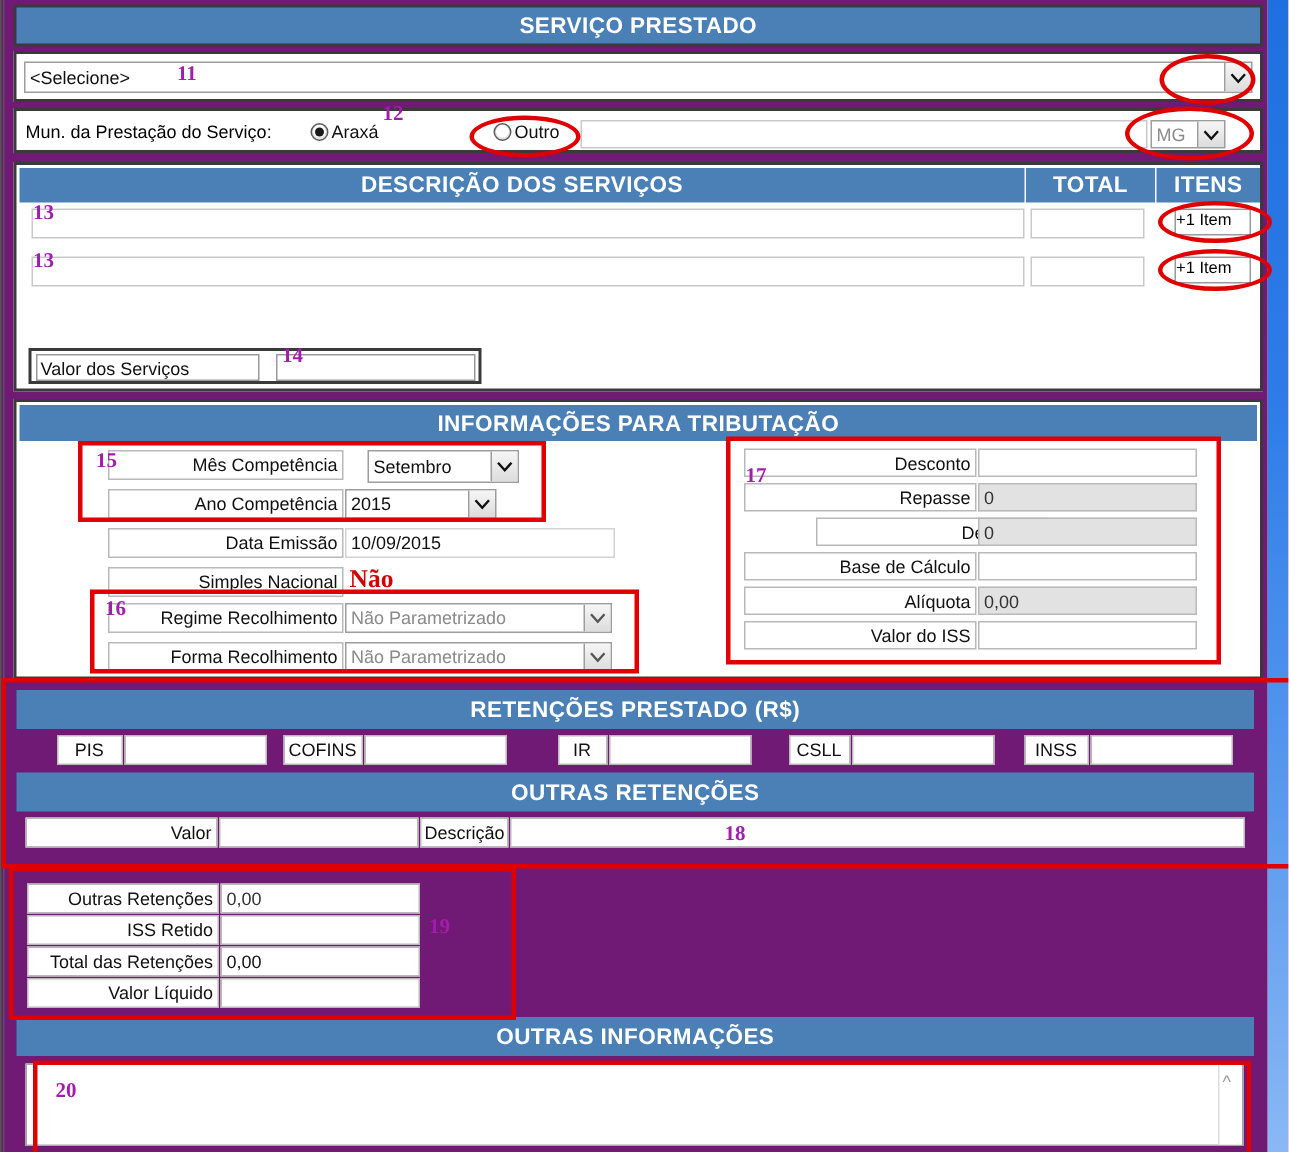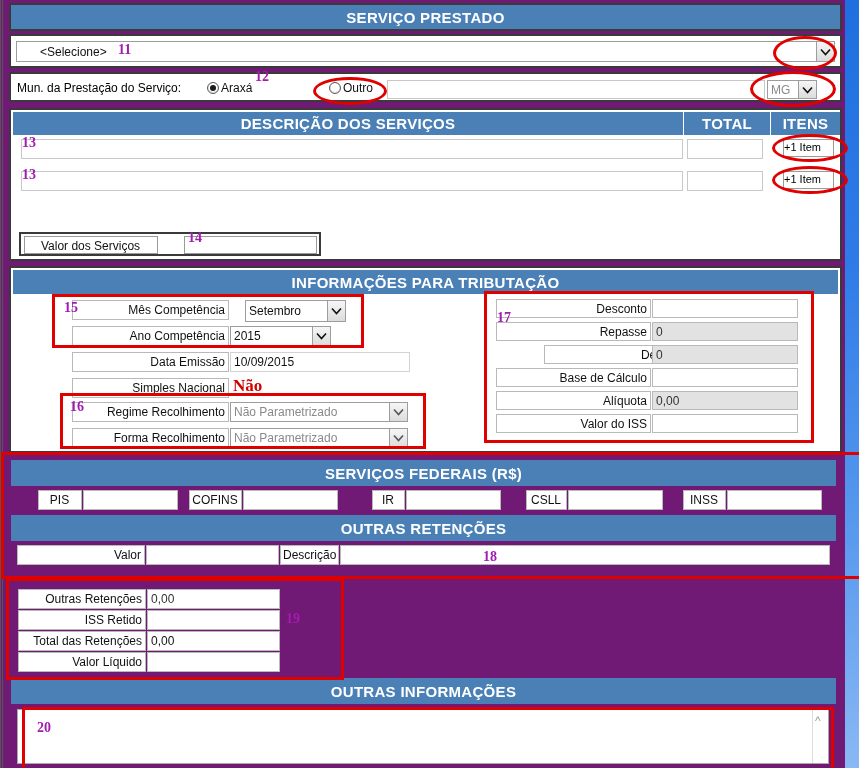--- a/index.html
+++ b/index.html
@@ -199,21 +199,21 @@
 
   <div id="right-strip"></div>
 
   <div id="frame">
 
     <div class="abs outer-box" style="left:6px; top:3px; width:833px; height:28px;">
       <div class="band" style="width:100%; height:100%;">SERVIÇO PRESTADO</div>
     </div>
 
     <div class="abs outer-box" style="left:6px; top:34px; width:833px; height:34px;">
-      <div class="abs sel" style="left:5px; top:5px; width:819px; height:21px;padding-left:20px;">
+      <div class="abs sel" style="left:5px; top:5px; width:819px; height:21px;">
         <span class="selval">&lt;Selecione&gt;</span>
         <span class="arrow">
           <svg width="11" height="8" viewBox="0 0 11 8">
               <path d="M1 1.5 L5.5 6.5 L10 1.5" stroke="#111" stroke-width="1.6" fill="none"></path>
             </svg>
         </span>
       </div>
     </div>
 
     <div class="abs outer-box" style="left:6px; top:72px; width:833px; height:30px;">
@@ -249,21 +249,21 @@
 
       <div class="abs inp" style="left:10px; top:29px; width:662px; height:20px; border-color:#c9c9c9;"></div>
       <div class="abs inp" style="left:676px; top:29px; width:76px; height:20px; border-color:#c9c9c9;"></div>
       <div class="abs item-btn" style="left:772px; top:29px; width:51px; height:18px;">+1 Item</div>
 
       <div class="abs inp" style="left:10px; top:61px; width:662px; height:20px; border-color:#c9c9c9;"></div>
       <div class="abs inp" style="left:676px; top:61px; width:76px; height:20px; border-color:#c9c9c9;"></div>
       <div class="abs item-btn" style="left:772px; top:61px; width:51px; height:18px;">+1 Item</div>
 
       <div class="abs" style="left:8px; top:122px; width:302px; height:24px; border:2px solid #3a3a3a;">
-        <div class="abs lbl" style="left:3px; top:2px; width:134px; height:18px; border-color:#9a9a9a; text-align:center; line-height:16px;">Valor dos Serviços</div>
+        <div class="abs lbl" style="left:3px; top:2px; width:149px; height:18px; border-color:#9a9a9a; text-align:left; line-height:16px;">Valor dos Serviços</div>
         <div class="abs inp" style="left:163px; top:2px; width:133px; height:18px; border-color:#9a9a9a;"></div>
       </div>
     </div>
 
     <div class="abs outer-box" style="left:6px; top:266px; width:833px; height:187px; border-width:2px;">
 
       <div class="abs band" style="left:2px; top:2px; width:825px; height:24px; font-size:15px;">INFORMAÇÕES PARA TRIBUTAÇÃO</div>
 
       <div class="abs lbl" style="left:61px; top:32px; width:157px; height:20px;">Mês Competência</div>
       <div class="abs sel" style="left:234px; top:32px; width:101px; height:22px;">
@@ -325,21 +325,21 @@
 
       <div class="abs lbl" style="left:485px; top:123px; width:155px; height:19px;padding-left:36px;">Alíquota</div>
       <div class="abs inp ro" style="left:641px; top:123px; width:146px; height:19px;">0,00</div>
 
       <div class="abs lbl" style="left:485px; top:146px; width:155px; height:19px;">Valor do ISS</div>
       <div class="abs inp" style="left:641px; top:146px; width:146px; height:19px;"></div>
     </div>
 
     <div class="abs" style="left:6px; top:458px; width:833px; height:114px;">
 
-      <div class="abs band" style="left:2px; top:2px; width:825px; height:26px; font-size:15px;">SERVIÇOS FEDERAIS (R$)</div>
+      <div class="abs band" style="left:2px; top:2px; width:825px; height:26px; font-size:15px;">RETENÇÕES PRESTADO (R$)</div>
 
       <div class="abs lbl" style="left:29px; top:32px; width:44px; height:20px; text-align:center;">PIS</div>
       <div class="abs inp" style="left:74px; top:32px; width:95px; height:20px;"></div>
 
       <div class="abs lbl" style="left:180px; top:32px; width:53px; height:20px; text-align:center;">COFINS</div>
       <div class="abs inp" style="left:234px; top:32px; width:95px; height:20px;"></div>
 
       <div class="abs lbl" style="left:363px; top:32px; width:33px; height:20px; text-align:center;">IR</div>
       <div class="abs inp" style="left:397px; top:32px; width:95px; height:20px;"></div>
 

